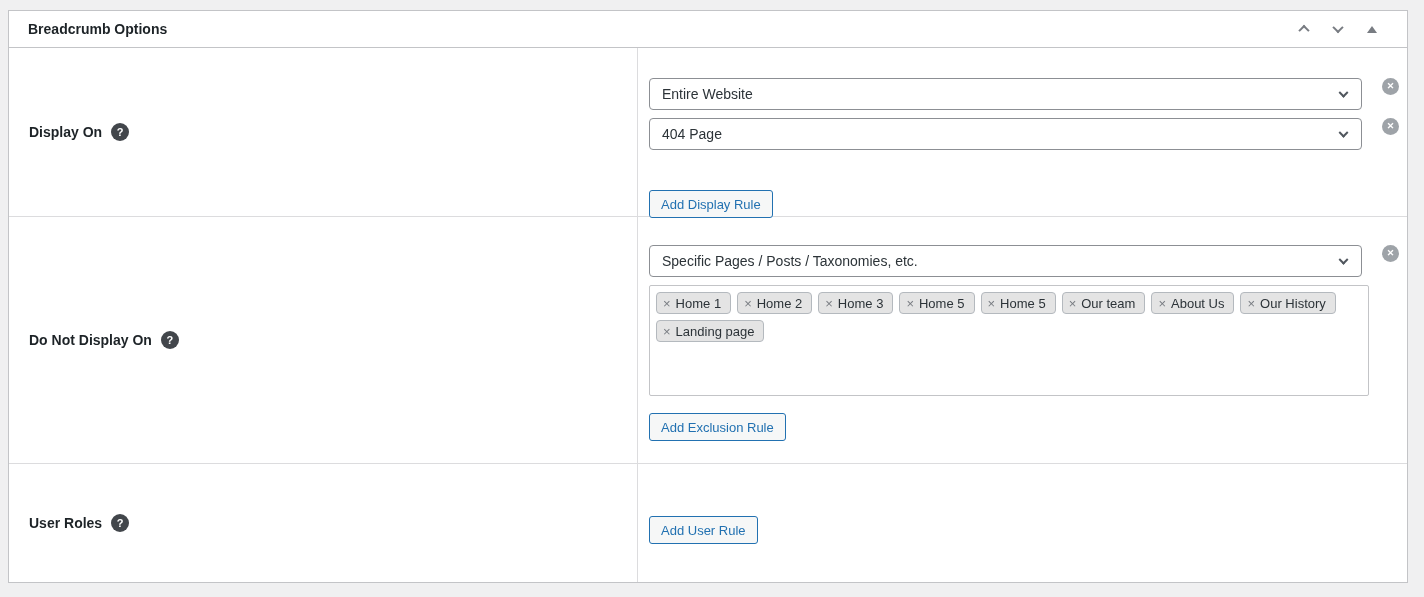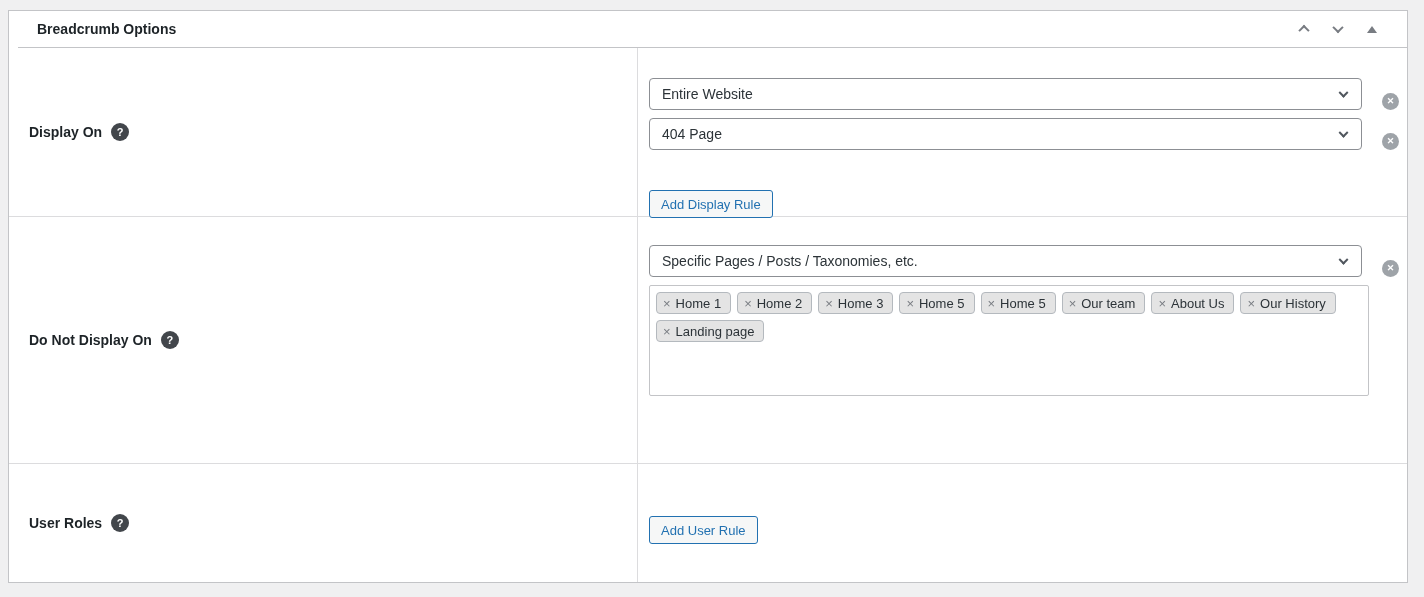--- a/index.html
+++ b/index.html
@@ -15,21 +15,20 @@
     width:1400px; height:573px;
     background:#fff;
     border:1px solid #c3c4c7;
     display:flex; flex-direction:column;
   }
   .postbox-header {
     height:37px; flex:0 0 37px;
     display:flex; align-items:center;
     border-bottom:1px solid #c3c4c7;
     padding:0 19px;
-    margin-left:9px;
   }
   .postbox-title { font-size:14px; font-weight:bold; color:#1d2327; }
   .header-actions { margin-left:auto; display:flex; align-items:center; gap:14px; padding-right:6px; }
   .icon-btn { width:20px; height:20px; display:flex; align-items:center; justify-content:center; cursor:pointer; }
   .chev { width:8px; height:8px; border-right:2px solid #787c82; border-bottom:2px solid #787c82; }
   .chev.up   { transform:rotate(-135deg) translate(-1px,-1px); }
   .chev.down { transform:rotate(45deg) translate(-1px,-1px); }
   .tri-up { width:0; height:0; border-left:5px solid transparent; border-right:5px solid transparent; border-bottom:7px solid #787c82; }
 
   .rows { flex:1; display:flex; flex-direction:column; }
@@ -50,21 +49,21 @@
     background:#42464b; color:#fff;
     display:inline-flex; align-items:center; justify-content:center;
     font-size:11px; font-weight:bold;
     margin-left:9px; cursor:pointer;
   }
   .row-controls { flex:1; padding-left:11px; }
   .row-1 .row-controls { padding-top:30px; }
   .row-2 .row-controls { padding-top:28px; }
   .row-3 .row-controls { padding-top:29px; }
 
-  .control-line { display:flex; align-items:flex-end; margin-bottom:8px; }
+  .control-line { display:flex; align-items:flex-start; margin-bottom:8px; }
   .select {
     position:relative;
     width:713px; height:32px;
     border:1px solid #8c8f94; border-radius:4px;
     background:#fff;
     display:flex; align-items:center;
     padding:0 30px 0 12px;
     font-size:14px; color:#2c3338;
     cursor:pointer;
   }
@@ -201,20 +200,21 @@
             </span>
           <span class="tag">
               <span class="tag-x">×</span>
               <span>Our History</span>
             </span>
           <span class="tag">
               <span class="tag-x">×</span>
               <span>Landing page</span>
             </span>
         </div>
+        <button class="wp-button">Add Exclusion Rule</button>
       </div>
     </div>
 
     <div class="row row-3">
       <div class="row-label">
         <span class="label-text">User Roles</span>
         <span class="help-badge">?</span>
       </div>
       <div class="row-controls">
         <button class="wp-button btn-gap-3">Add User Rule</button>

